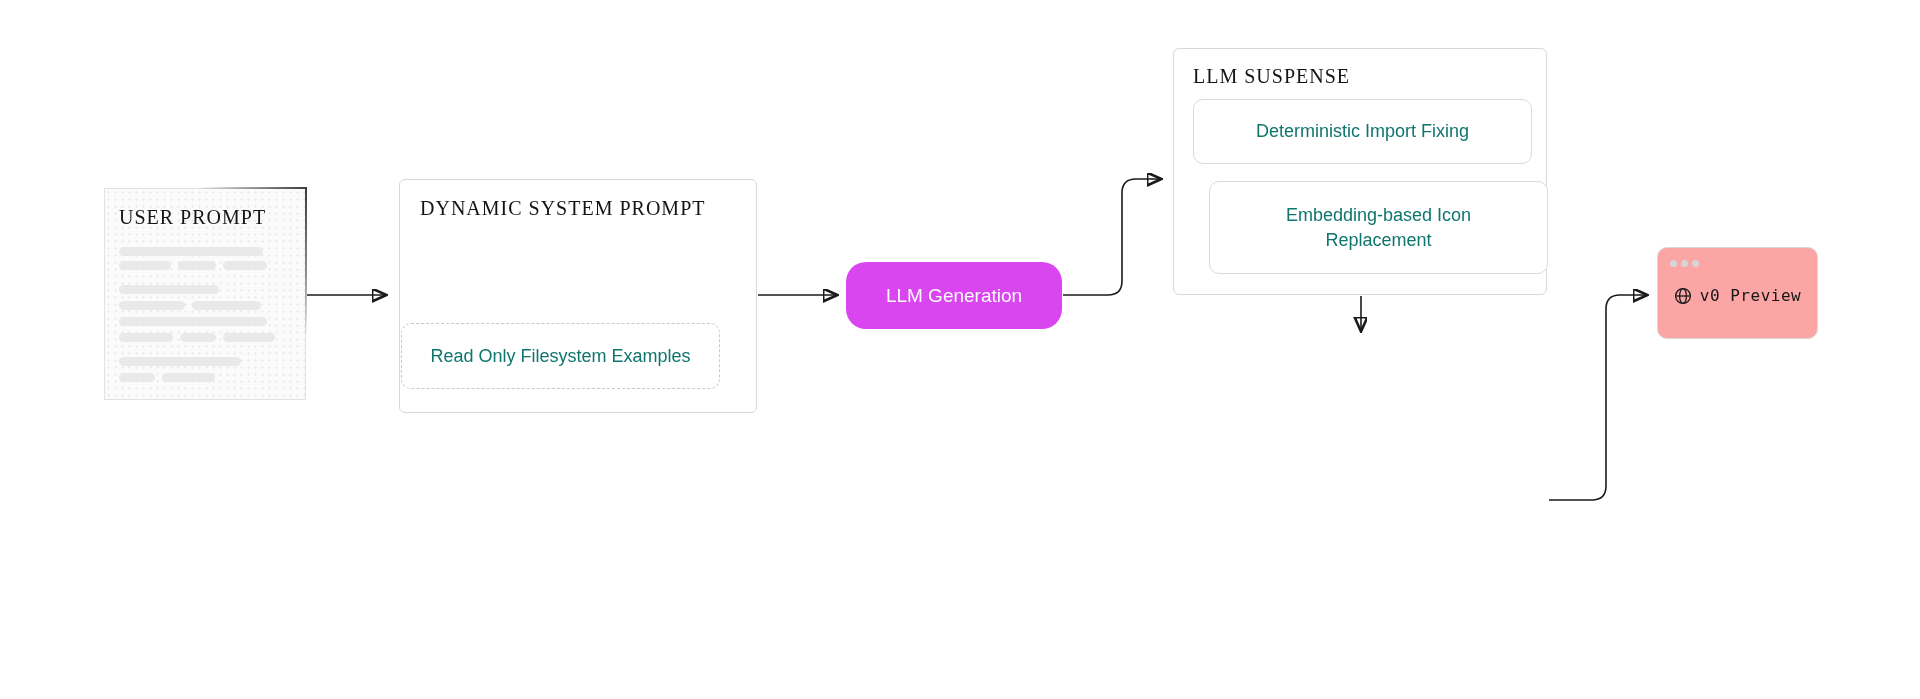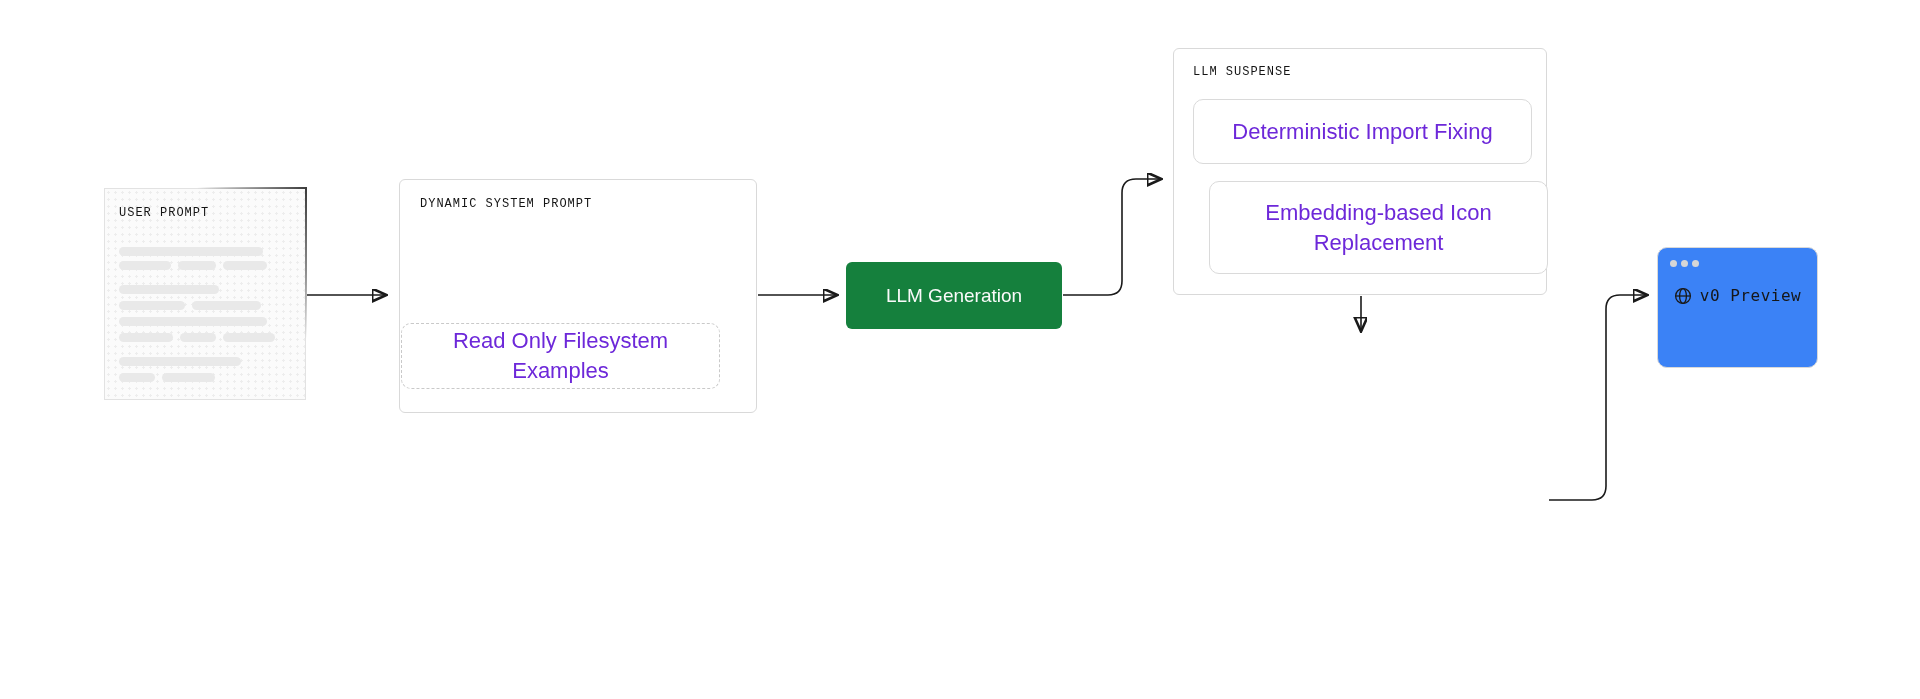--- a/index.html
+++ b/index.html
@@ -18,36 +18,36 @@
   .panel{
     position:absolute;
     background:#ffffff;
     border:1px solid #d9d9d9;
     border-radius:6px;
     z-index:2;
     box-sizing:border-box;
   }
   .panel-title{
     position:absolute;
-    font-family:Liberation Mono, monospace;
-    font-size:12px;
+    font-family:Liberation Serif, serif;
+    font-size:20px;
     font-weight:500;
     letter-spacing:1px;
     color:#141414;
     white-space:nowrap;
   }
   .node{
     position:absolute;
     background:#ffffff;
     border:1px solid #dadada;
     border-radius:10px;
     display:flex;align-items:center;justify-content:center;
     text-align:center;
-    font-size:22px;
-    color:#6d28d9;
+    font-size:18px;
+    color:#0f766e;
     line-height:1.35;
     box-sizing:border-box;
     padding:12px 14px;
   }
   .node.dashed{border:1px dashed #c9c9c9;}
 
   
   .user-card{
     position:absolute;
     left:104px;top:188px;width:202px;height:212px;
@@ -68,32 +68,32 @@
     background:linear-gradient(to right,rgba(0,0,0,0),#3c3c3c);
   }
   .user-card .panel-title{left:14px;top:17px;}
   .skel{position:absolute;left:14px;display:flex;gap:7px;}
   .skel .bar{height:9px;border-radius:5px;background:#e9e9e9;}
 
   
   .dark-node{
     position:absolute;
     left:846px;top:262px;width:216px;height:67px;
-    background:#15803d;
-    border-radius:6px;
+    background:#d946ef;
+    border-radius:20px;
     display:flex;align-items:center;justify-content:center;
     color:#fafafa;font-size:19px;
     z-index:2;
   }
 
   
   .preview-win{
     position:absolute;
-    left:1657px;top:247px;width:161px;height:121px;
-    background:#3b82f6;
+    left:1657px;top:247px;width:161px;height:92px;
+    background:#fca5a5;
     border:1px solid #d9d9d9;
     border-radius:10px;
     z-index:2;
     box-sizing:border-box;
   }
   .win-dots{position:absolute;left:12px;top:12px;display:flex;gap:4px;}
   .win-dots .dot{width:7px;height:7px;border-radius:50%;background:#d6d6d6;}
   .preview-content{
     position:absolute;left:0;right:0;top:38px;
     display:flex;align-items:center;justify-content:center;gap:8px;

